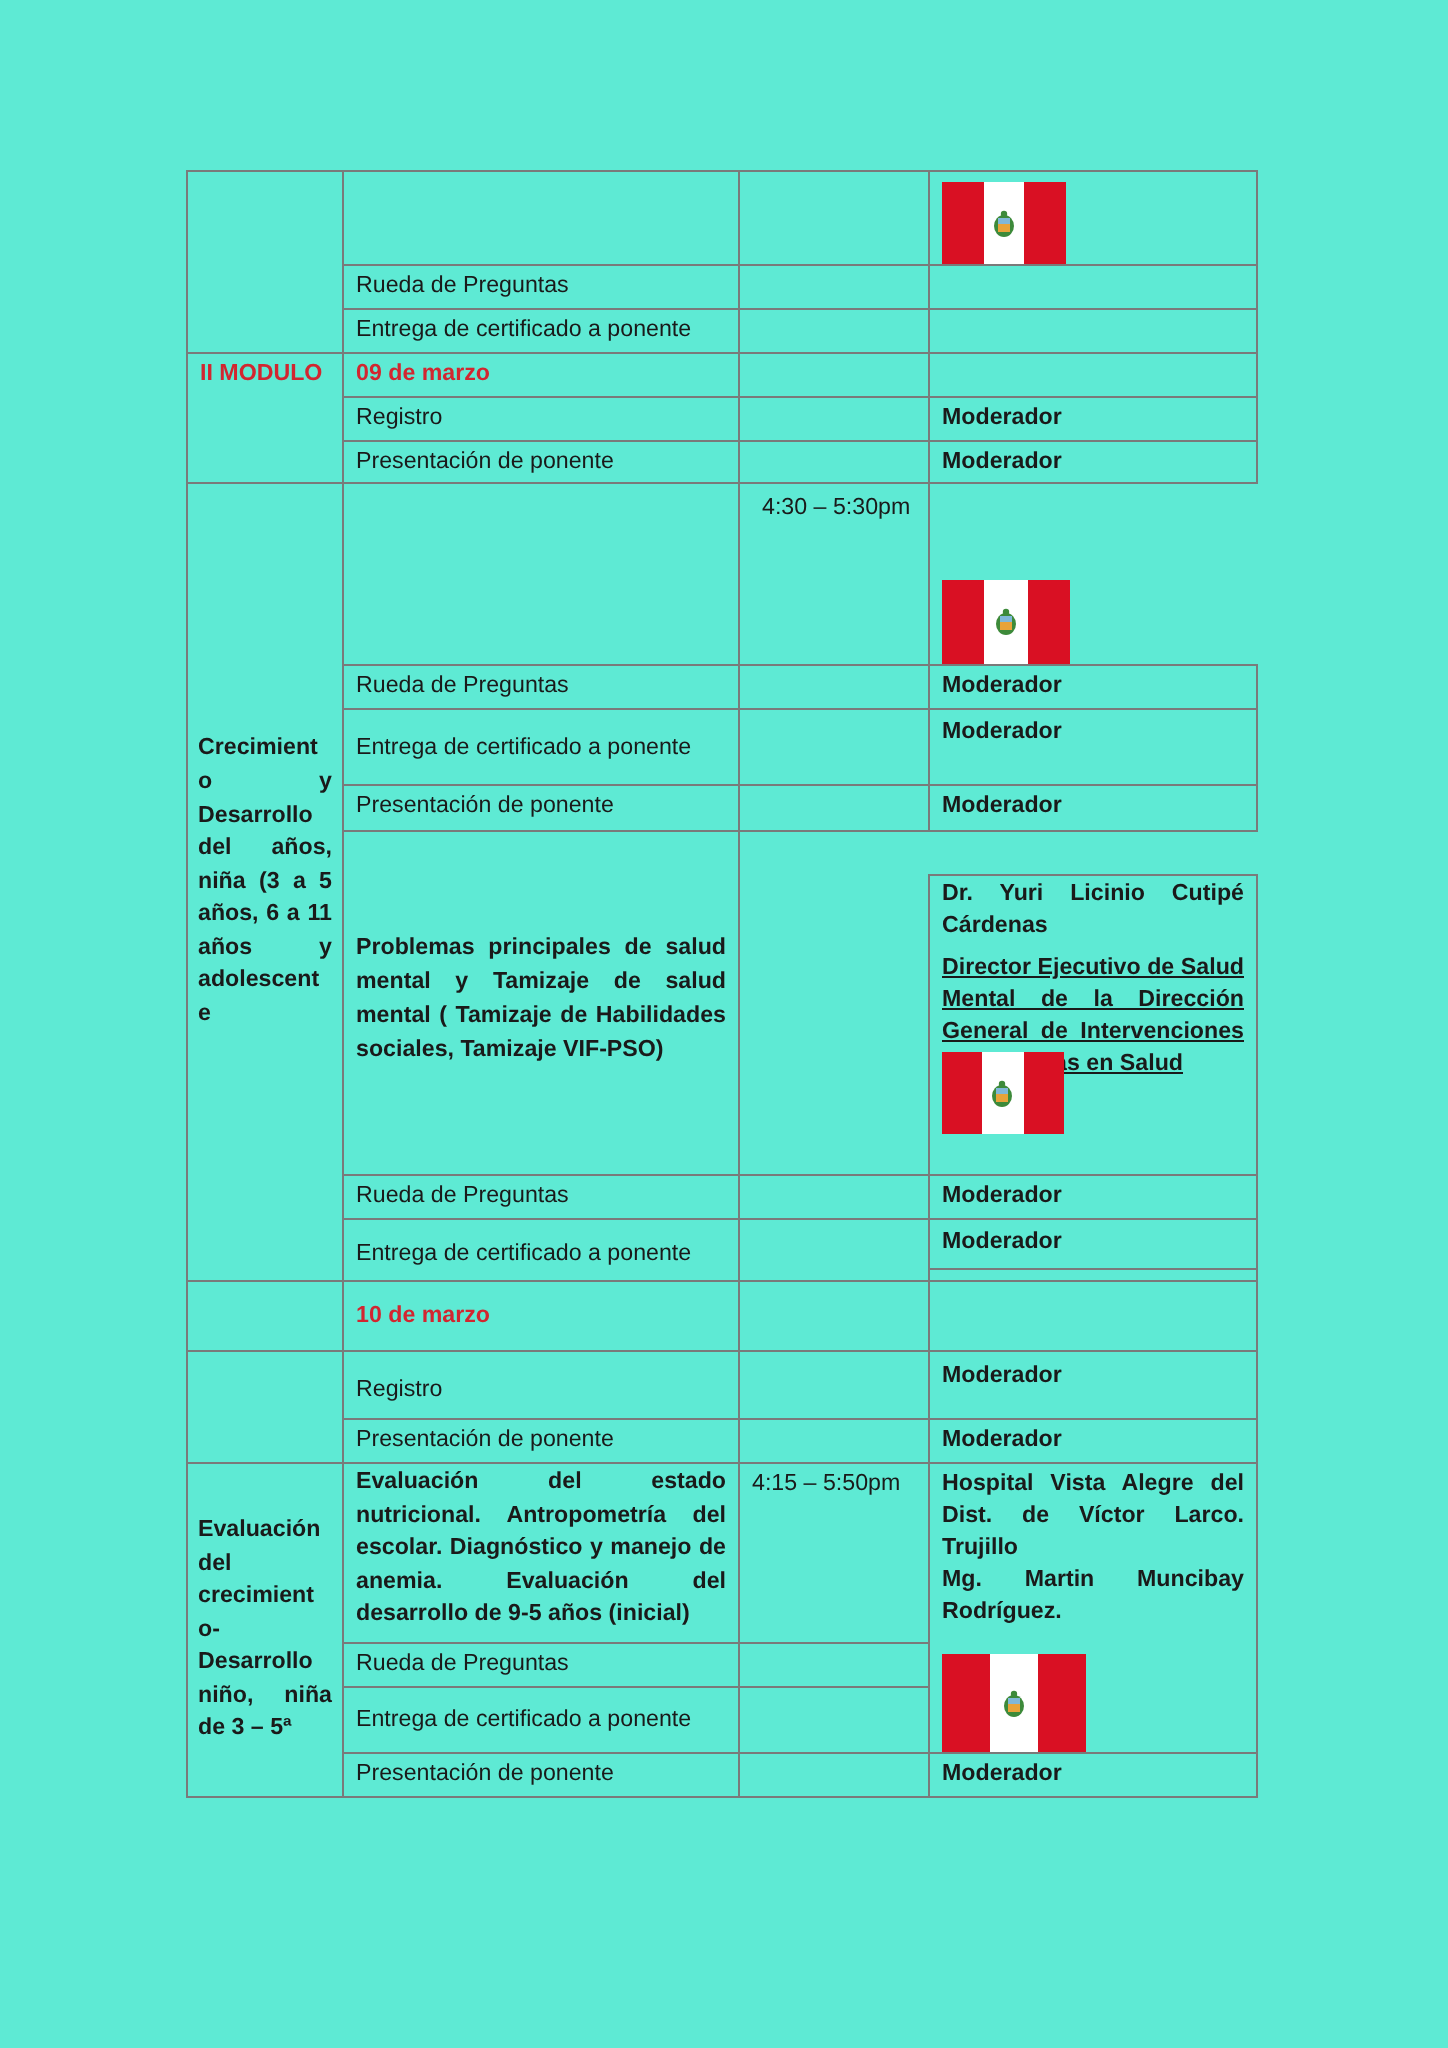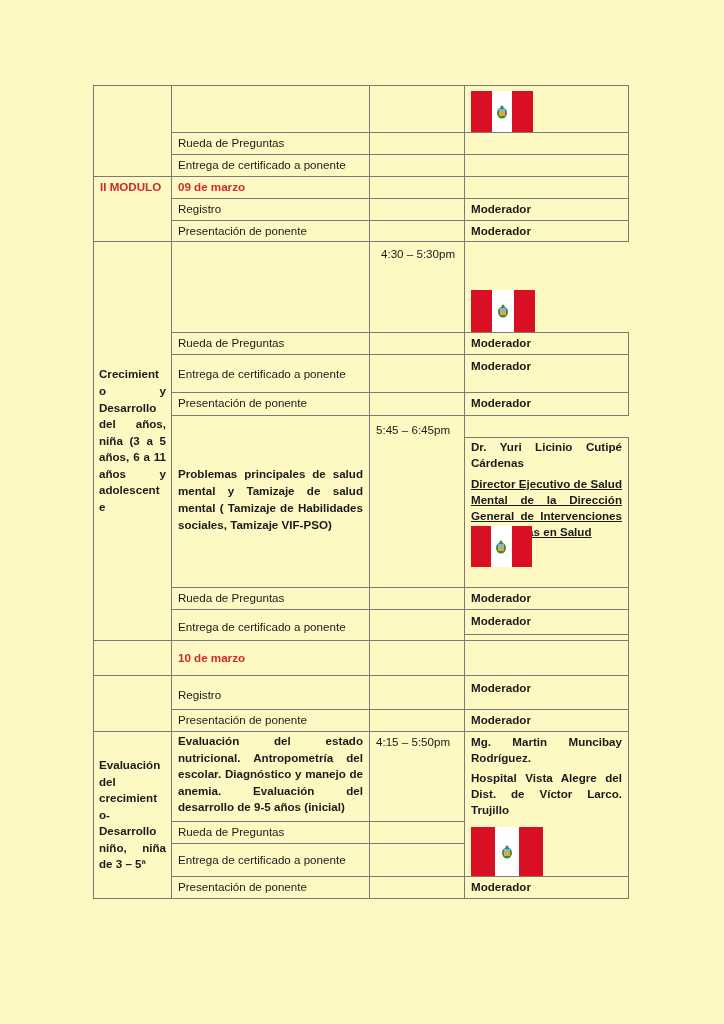--- a/index.html
+++ b/index.html
@@ -1,18 +1,18 @@
 <!DOCTYPE html>
 <html><head>
 <meta charset="utf-8">
 <style>
   html, body { margin:0; padding:0; background:#ffffff; }
   body { width:724px; height:1024px; position:relative; overflow:hidden;
          font-family:"Liberation Sans", "DejaVu Sans", sans-serif; color:#1a1a1a; }
-  .page { position:absolute; left:0; top:0; width:724px; height:1024px; background:#fef9c3; }
+  .page { position:absolute; left:0; top:0; width:724px; height:1024px; background:#5eead4; }
   .cell { position:absolute; box-sizing:border-box; border:1px solid #7a7a7a; margin-left:-1px; margin-top:-1px; padding:2px 6px; font-size:11.6px; line-height:16px; overflow:hidden; }
   .b { font-weight:bold; }
   .red { color:#d22630; font-weight:bold; }
   .just { text-align:justify; text-align-last:justify; }
   .just-body { text-align:justify; }
   .vc { display:flex; flex-direction:column; justify-content:center; }
   .flag { position:absolute; display:flex; }
   .flag .r { background:#d91023; flex:1; }
   .flag .w { background:#ffffff; flex:1; position:relative; }
   .flag .emb { position:absolute; left:50%; top:50%; transform:translate(-50%,-50%); width:12px; height:14px; }
@@ -99,21 +99,20 @@
   <div class="cell" style="left:370px;top:355px;width:96px;height:39px;"></div>
   <div class="cell b" style="left:465px;top:355px;width:165px;height:39px;padding-top:3px;"><span>Moderador</span></div>
 
   <div class="cell" style="left:172px;top:393px;width:199px;height:24px;"><span>Presentación de ponente</span></div>
   <div class="cell" style="left:370px;top:393px;width:96px;height:24px;"></div>
   <div class="cell b" style="left:465px;top:393px;width:165px;height:24px;"><span>Moderador</span></div>
 
   <div class="cell b vc" style="left:172px;top:416px;width:199px;height:173px;padding-bottom:30px;">
     <div class="just-body lastline-left" style="line-height:17px;margin-top:22px;">Problemas principales de salud mental y Tamizaje de salud mental ( Tamizaje de Habilidades sociales, Tamizaje VIF-PSO)</div>
   </div>
-  <div class="cell" style="left:370px;top:416px;width:96px;height:173px;padding-top:6px;"><span>5:45 – 6:45pm</span></div>
   <div class="cell b" style="left:465px;top:416px;width:165px;height:198px;padding-top:1px;margin-top:21px;">
     <div class="just-body lastline-left" style="line-height:16px;margin-bottom:5px;">Dr. Yuri Licinio Cutipé Cárdenas</div>
     <div class="just-body lastline-left" style="line-height:16px;text-decoration:underline;">Director Ejecutivo de Salud Mental de la Dirección General de Intervenciones Estratégicas en Salud</div>
   </div>
   <div class="flag" style="left:471px;top:526px;width:61px;height:41px;">
     <div class="r"></div>
       <div class="w">
         <svg class="emb" viewBox="0 0 12 14">
           <ellipse cx="6" cy="8" rx="5" ry="5.5" fill="#3d8a3a"></ellipse>
           <rect x="3" y="4" width="6" height="7" fill="#e8a33a"></rect>
@@ -162,22 +161,22 @@
       <div class="just">niño, niña</div>
       <div>de 3 – 5ª</div>
     </div>
   </div>
 
   <div class="cell b" style="left:172px;top:732px;width:199px;height:91px;padding-top:1px;">
     <div class="just-body lastline-left" style="line-height:16.5px;">Evaluación del estado nutricional. Antropometría del escolar. Diagnóstico y manejo de anemia. Evaluación del desarrollo de 9-5 años (inicial)</div>
   </div>
   <div class="cell" style="left:370px;top:732px;width:96px;height:91px;padding-top:2px;"><span>4:15 – 5:50pm</span></div>
   <div class="cell b" style="left:465px;top:732px;width:165px;height:146px;padding-top:2px;">
+    <div class="just-body lastline-left" style="line-height:16px;">Hospital Vista Alegre del Dist. de Víctor Larco. Trujillo</div>
     <div class="just-body lastline-left" style="line-height:15.5px;margin-bottom:5px;">Mg. Martin Muncibay Rodríguez.</div>
-    <div class="just-body lastline-left" style="line-height:16px;">Hospital Vista Alegre del Dist. de Víctor Larco. Trujillo</div>
   </div>
   <div class="flag" style="left:471px;top:827px;width:72px;height:49px;">
     <div class="r"></div>
       <div class="w">
         <svg class="emb" viewBox="0 0 12 14">
           <ellipse cx="6" cy="8" rx="5" ry="5.5" fill="#3d8a3a"></ellipse>
           <rect x="3" y="4" width="6" height="7" fill="#e8a33a"></rect>
           <rect x="3" y="4" width="6" height="3" fill="#7fb7d9"></rect>
           <circle cx="6" cy="2" r="1.6" fill="#3d8a3a"></circle>
         </svg>

